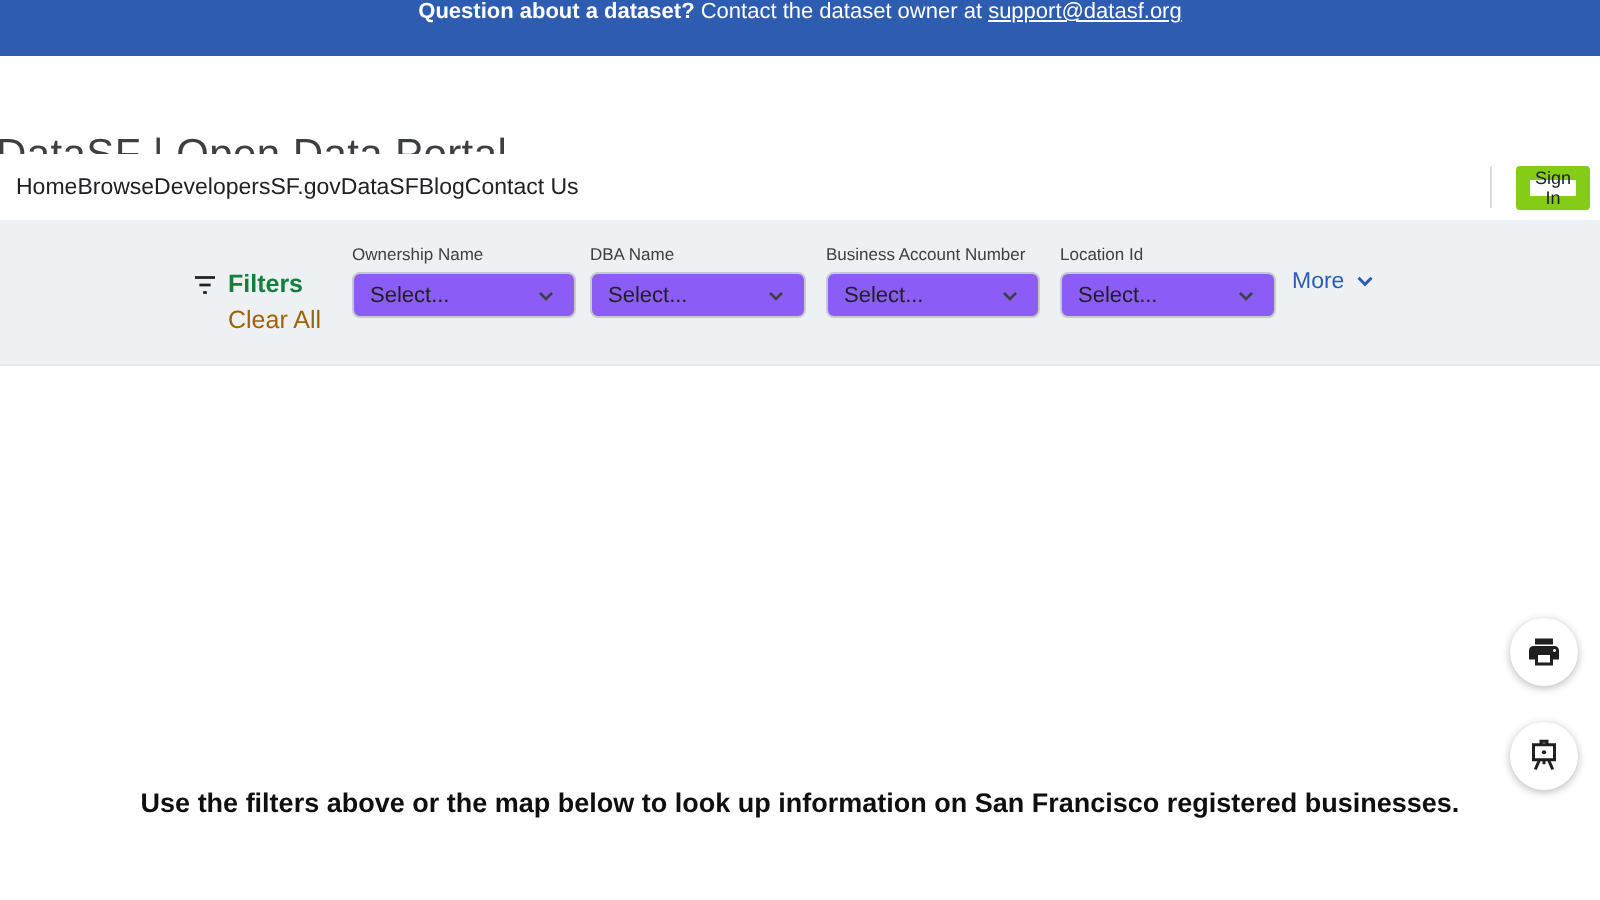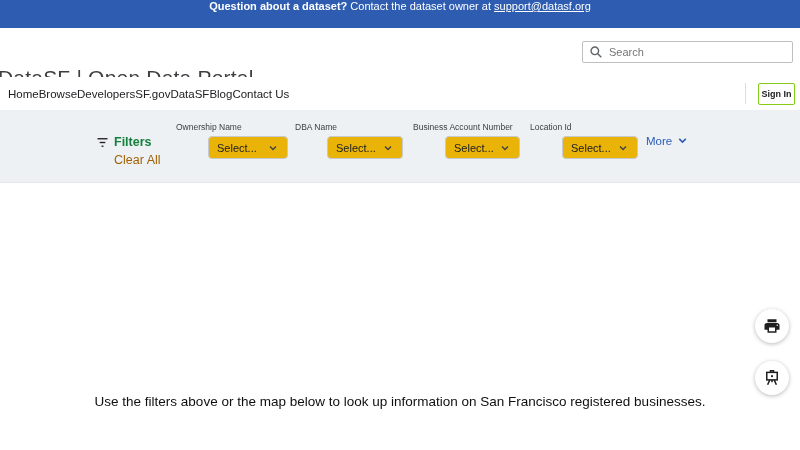--- a/index.html
+++ b/index.html
@@ -31,61 +31,61 @@
   .search-wrap input::placeholder { color: #757575; opacity: 1; }
   .search-icon { position: absolute; left: 7px; top: 4px; width: 14px; height: 14px; pointer-events: none; }
 
   
   .nav { position: absolute; left: 0; top: 77px; width: 800px; height: 33px; background: #fff; }
   .nav-items { position: absolute; left: 8px; top: 0; height: 33px; display: flex; align-items: center; }
   .nav-items span { font-size: 11.5px; color: #202124; cursor: pointer; white-space: nowrap; }
   .nav-divider { position: absolute; left: 745px; top: 6px; width: 1px; height: 21px; background: #dadce0; }
   .signin-btn {
     position: absolute; left: 758px; top: 6px; width: 37px; height: 22px;
-    border: 1px solid #84cc16; border-radius: 2px; background: #fff;
+    border: 7px solid #84cc16; border-radius: 2px; background: #fff;
     font-size: 9px; color: #202124; display: flex; align-items: center; justify-content: center;
-    cursor: pointer; font-family: "Liberation Sans", sans-serif; font-weight: bold;
+    cursor: pointer; font-family: "Liberation Sans", sans-serif;
   }
 
   
   .filterbar {
     position: absolute; left: 0; top: 110px; width: 800px; height: 73px;
     background: #edf1f4; border-bottom: 1px solid #e4e8eb;
   }
   .filterlist-icon { position: absolute; left: 95px; top: 25px; width: 15px; height: 15px; }
   .filters-title { position: absolute; left: 114px; top: 25px; font-size: 12.5px; font-weight: 700; color: #15803d; }
   .clear-all { position: absolute; left: 114px; top: 43px; font-size: 12.5px; color: #a16207; cursor: pointer; }
 
   .filter-group { position: absolute; top: 12px; }
   .fg-0 { left: 176px; width: 112px; }
   .fg-1 { left: 295px; width: 108px; }
   .fg-2 { left: 413px; width: 107px; }
   .fg-3 { left: 530px; width: 108px; }
   .filter-label { font-size: 8.5px; color: #3c4043; margin-bottom: 4px; white-space: nowrap; }
   .filter-select {
-    height: 23px; background: #eab308; border: 1px solid #c6c9cd; border-radius: 4px;
+    height: 23px; background: #8b5cf6; border: 1px solid #c6c9cd; border-radius: 4px;
     display: flex; align-items: center; justify-content: space-between;
-    padding: 0 8px; cursor: pointer; margin-left: 32px;
+    padding: 0 8px; cursor: pointer;
   }
   .filter-select .select-value { font-size: 11px; color: #202124; }
   .chev { width: 12px; height: 12px; flex: 0 0 auto; }
 
   .more-link {
     position: absolute; left: 646px; top: 24px; display: flex; align-items: center; gap: 4px;
     color: #2b5cb8; font-size: 11.5px; cursor: pointer;
   }
   .more-link .chev { width: 13px; height: 13px; }
 
   
   .main { position: absolute; left: 0; top: 184px; width: 800px; height: 266px; background: #fff; }
   .main-message {
     position: absolute; left: 60px; right: 60px; top: 207px; text-align: center;
   }
   .main-message p {
-    max-width: 680px; margin: 0 auto; font-size: 13.5px; font-weight: 400;
+    max-width: 680px; margin: 0 auto; font-size: 13.5px; font-weight: 700;
     line-height: 21px; color: #0f0f0f;
   }
 
   
   .fab {
     position: absolute; left: 755px; width: 34px; height: 34px; border-radius: 50%;
     background: #fff; box-shadow: 0 1px 4px rgba(0,0,0,0.28);
     display: flex; align-items: center; justify-content: center; cursor: pointer;
   }
   .fab-print { top: 309px; }
@@ -96,27 +96,20 @@
 <body>
 
 <div id="page">
 
   <div class="banner">
     <span class="b-bold">Question about a dataset?</span><span> Contact the dataset owner at </span><a>support@datasf.org</a>
   </div>
 
   <div class="header">
     <div class="site-title">DataSF | Open Data Portal</div>
-  </div>
-  <div class="search-wrap">
-    <svg class="search-icon" viewBox="0 0 24 24" fill="none" stroke="#5f6368" stroke-width="2.4">
-      <circle cx="10" cy="10" r="6.5"></circle>
-      <line x1="15" y1="15" x2="21" y2="21"></line>
-    </svg>
-    <input type="text" placeholder="Search" style="">
   </div>
 
   <div class="nav">
     <div class="nav-items">
       <span>Home</span>
       <span>Browse</span>
       <span>Developers</span>
       <span>SF.gov</span>
       <span>DataSF</span>
       <span>Blog</span>

